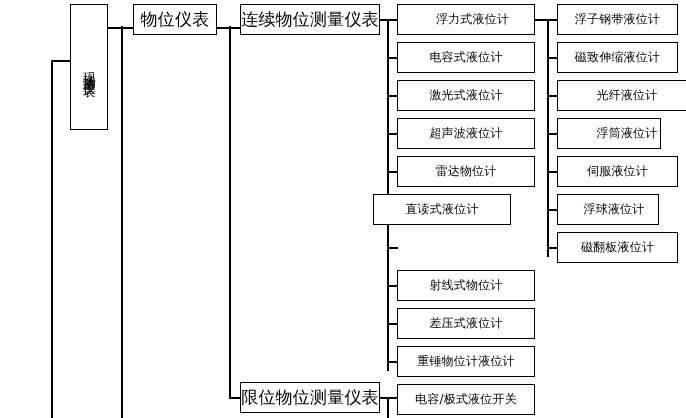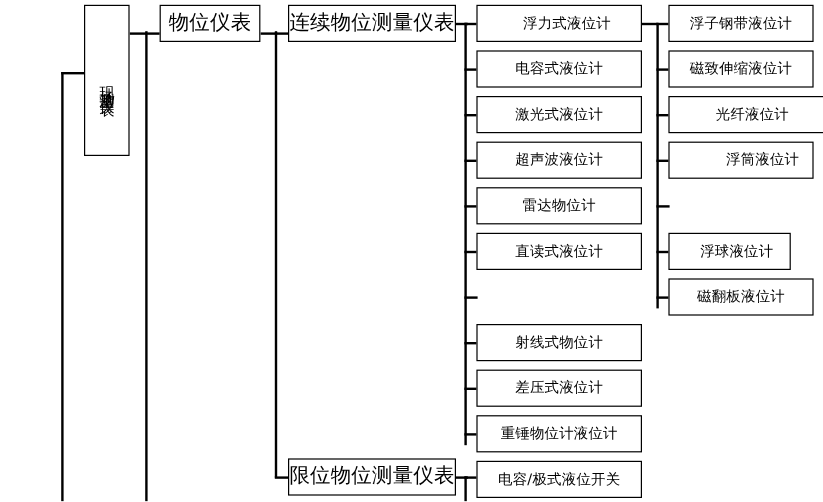--- a/index.html
+++ b/index.html
@@ -109,26 +109,27 @@
   <div class="node lvl2" style="left:133px; top:4px; width:84px; height:31px;">物位仪表</div>
 
   <div class="node lvl3" style="left:240px; top:4px; width:140px; height:31px;">连续物位测量仪表</div>
   <div class="node lvl3" style="left:240px; top:382px; width:140px; height:31px;">限位物位测量仪表</div>
 
   <div class="node lvl4" style="left:397px; top:4px;   width:138px; height:31px;padding-left:13px;">浮力式液位计</div>
   <div class="node lvl4" style="left:397px; top:42px;  width:138px; height:31px;">电容式液位计</div>
   <div class="node lvl4" style="left:397px; top:80px;  width:138px; height:31px;">激光式液位计</div>
   <div class="node lvl4" style="left:397px; top:118px; width:138px; height:31px;">超声波液位计</div>
   <div class="node lvl4" style="left:397px; top:156px; width:138px; height:31px;">雷达物位计</div>
-  <div class="node lvl4" style="left:397px; top:194px; width:138px; height:31px;">直读式液位计</div>
+  <div class="node lvl4" style="left:373px; top:194px; width:138px; height:31px;">直读式液位计</div>
   <div class="node lvl4" style="left:397px; top:270px; width:138px; height:31px;">射线式物位计</div>
   <div class="node lvl4" style="left:397px; top:308px; width:138px; height:31px;">差压式液位计</div>
   <div class="node lvl4" style="left:397px; top:346px; width:138px; height:31px;">重锤物位计液位计</div>
   <div class="node lvl4" style="left:397px; top:384px; width:138px; height:31px;">电容/极式液位开关</div>
 
   <div class="node lvl5" style="left:557px; top:4px;   width:121px; height:31px;">浮子钢带液位计</div>
   <div class="node lvl5" style="left:557px; top:42px;  width:121px; height:31px;">磁致伸缩液位计</div>
   <div class="node lvl5" style="left:557px; top:80px;  width:140px; height:31px;">光纤液位计</div>
-  <div class="node lvl5" style="left:557px; top:118px; width:121px; height:31px;padding-left:36px;">浮筒液位计</div>
+  <div class="node lvl5" style="left:557px; top:118px; width:104px; height:31px;padding-left:36px;">浮筒液位计</div>
+  <div class="node lvl5" style="left:557px; top:156px; width:121px; height:31px;">伺服液位计</div>
   <div class="node lvl5" style="left:557px; top:194px; width:102px; height:31px;padding-left:12px;">浮球液位计</div>
   <div class="node lvl5" style="left:557px; top:232px; width:121px; height:31px;">磁翻板液位计</div>
 
 </div>
 
 </body></html>

